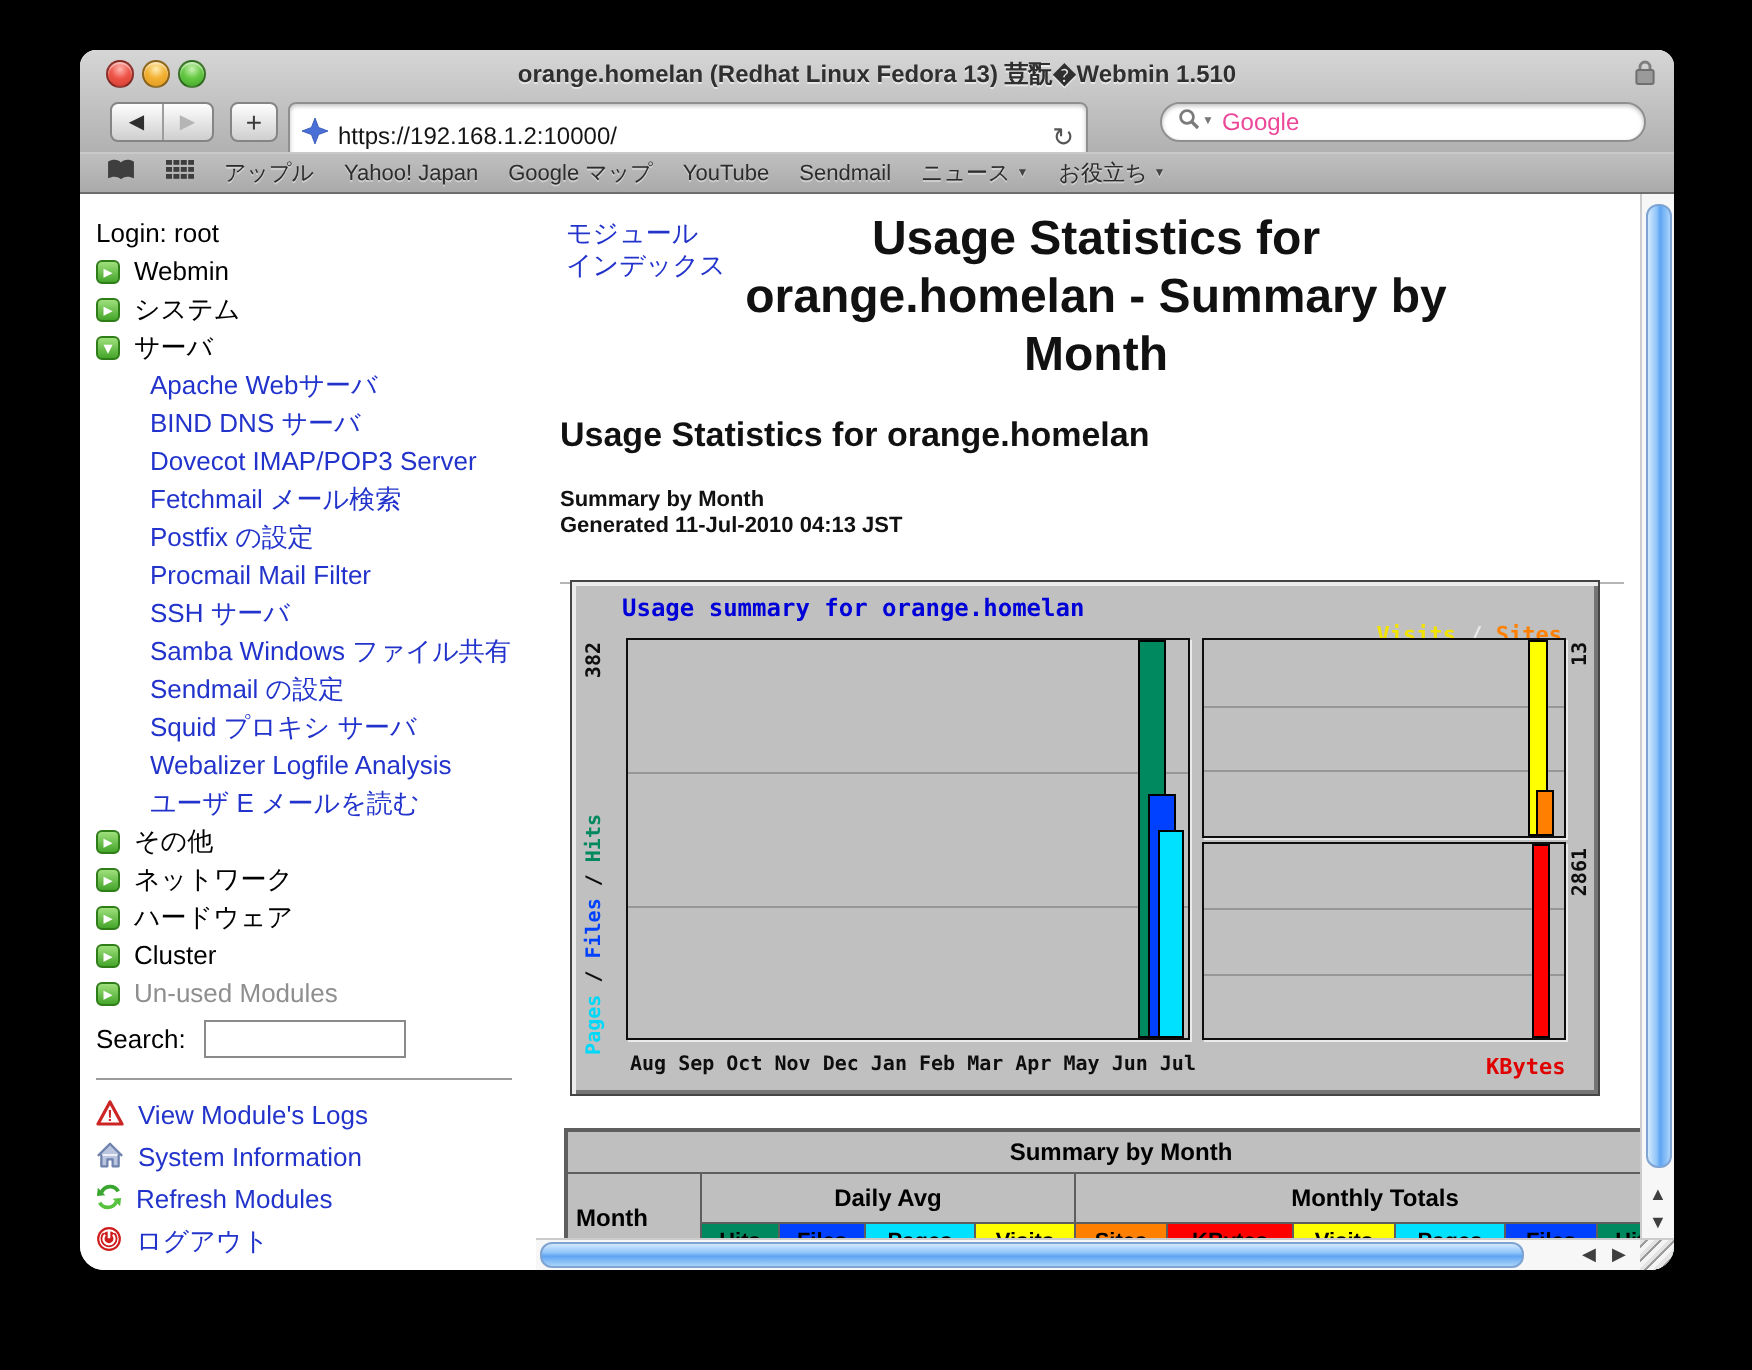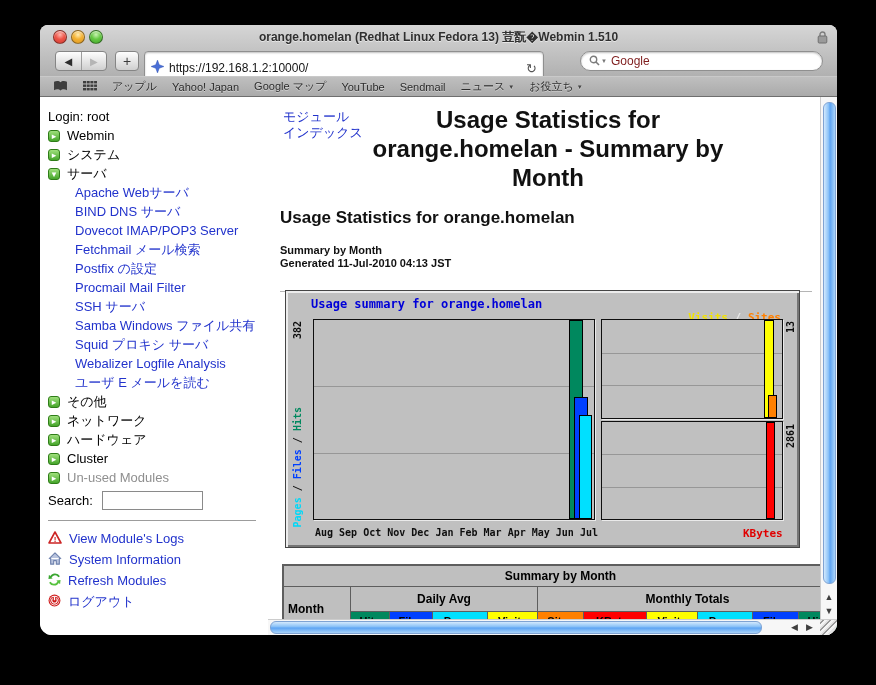--- a/index.html
+++ b/index.html
@@ -31,21 +31,21 @@
   .addbtn{left:75px;width:24px;align-items:center;justify-content:center;
           font-size:14px;color:#3c3c3c;display:flex;}
   .urlfield{position:absolute;left:104px;top:4px;width:400px;height:20px;box-sizing:border-box;
             background:#fff;border:1px solid #8f8f8f;border-radius:4px;
             box-shadow:inset 0 1px 2px rgba(0,0,0,.25);display:flex;align-items:center;padding:16px 6px;}
   .urltext{font-size:12px;color:#141414;margin-left:5px;flex:1;white-space:nowrap;overflow:hidden;}
   .reload{font-size:13px;color:#555;}
   .searchfield{position:absolute;left:540px;top:4px;width:243px;height:20px;box-sizing:border-box;
                background:#fff;border:1px solid #8f8f8f;border-radius:10px;
                box-shadow:inset 0 1px 2px rgba(0,0,0,.25);display:flex;align-items:center;padding:0 8px;}
-  .searchtext{font-size:12px;color:#7f1d1d;margin-left:4px;}
+  .searchtext{font-size:12px;color:#ec4899;margin-left:4px;}
   .mag-arrow{font-size:6px;color:#777;margin-left:1px;}
   
   .bookmarks{position:absolute;left:0;right:0;top:51px;height:20px;
              background:linear-gradient(#bfbfbf,#aaaaaa);border-top:1px solid #c9c9c9;
              display:flex;align-items:center;padding-left:13px;gap:15px;box-sizing:border-box;}
   .bm{font-size:11px;font-weight:normal;color:#2c2c2c;display:flex;align-items:center;gap:3px;
       text-shadow:0 1px 0 rgba(255,255,255,.4);}
   .bm .dn{font-size:6px;color:#444;}
   
   .content{position:absolute;left:0;right:0;top:72px;bottom:0;background:#fff;}
@@ -254,20 +254,23 @@
       <div class="srow mod">
           <a>Procmail Mail Filter</a>
         </div>
       <div class="srow mod">
           <a>SSH サーバ</a>
         </div>
       <div class="srow mod">
           <a>Samba Windows ファイル共有</a>
         </div>
       <div class="srow mod">
+          <a>Sendmail の設定</a>
+        </div>
+      <div class="srow mod">
           <a>Squid プロキシ サーバ</a>
         </div>
       <div class="srow mod">
           <a>Webalizer Logfile Analysis</a>
         </div>
       <div class="srow mod">
           <a>ユーザ E メールを読む</a>
         </div>
       <div class="srow">
           <span class="cat-icon">▸</span>

